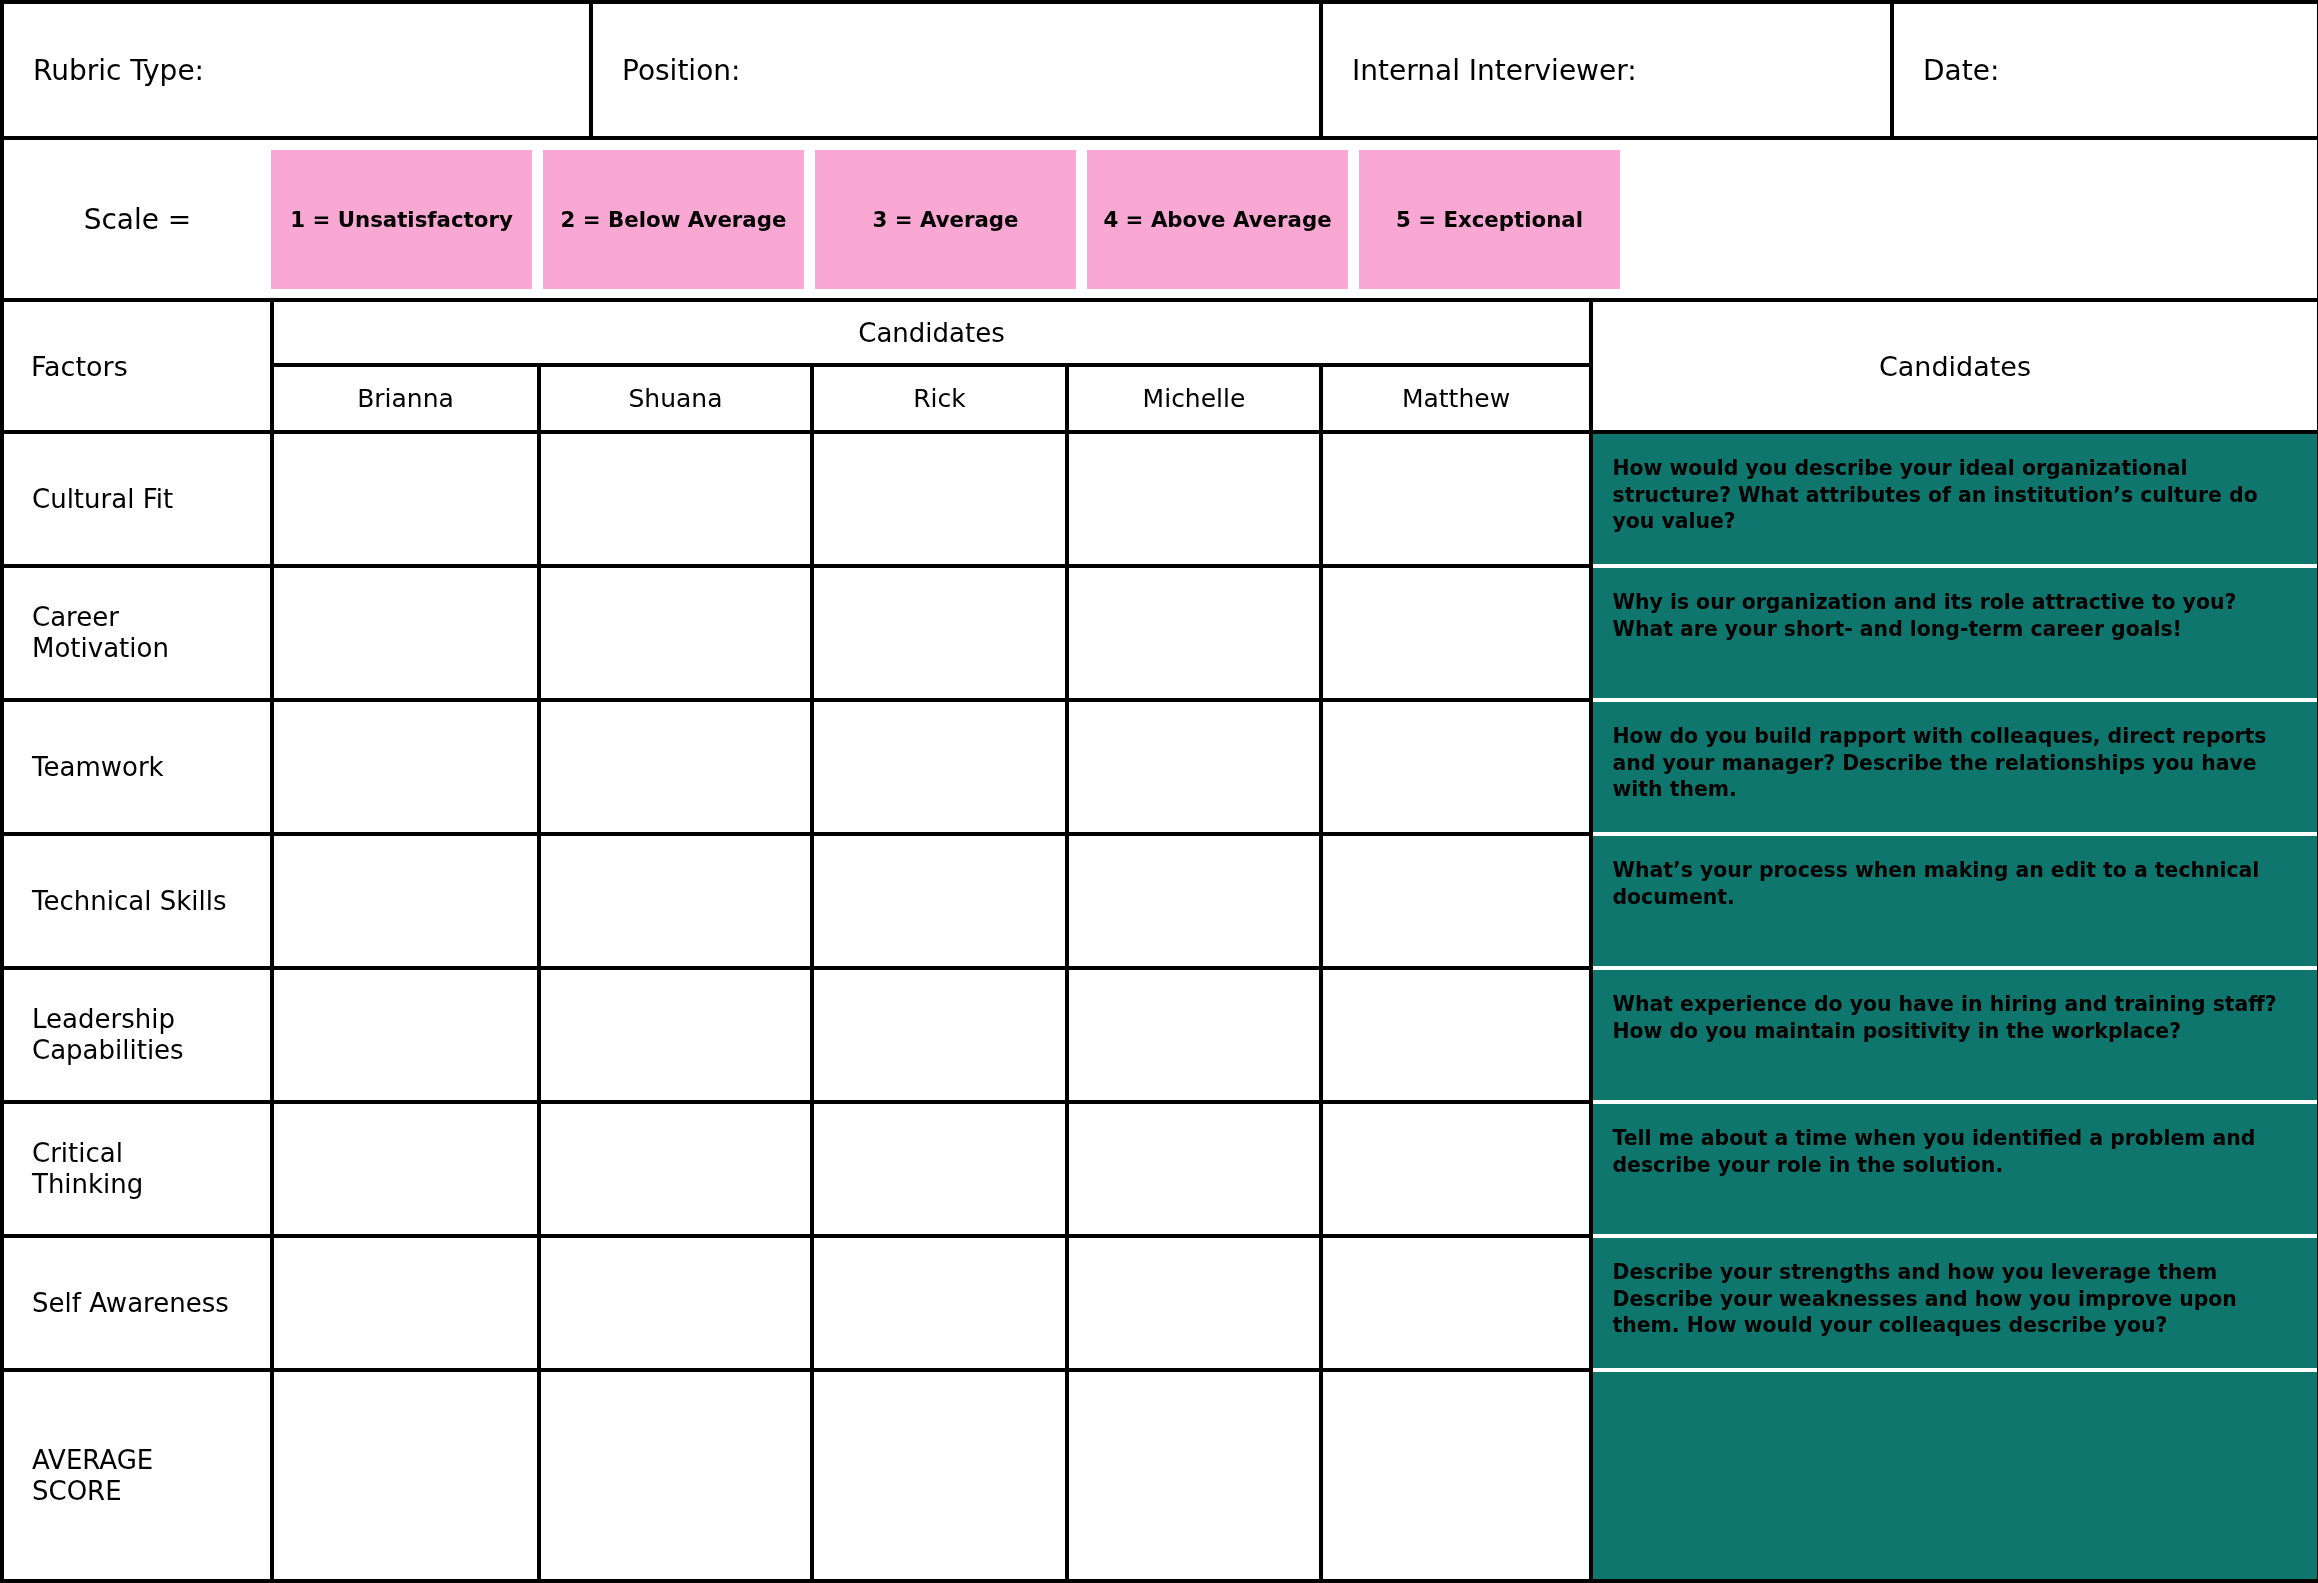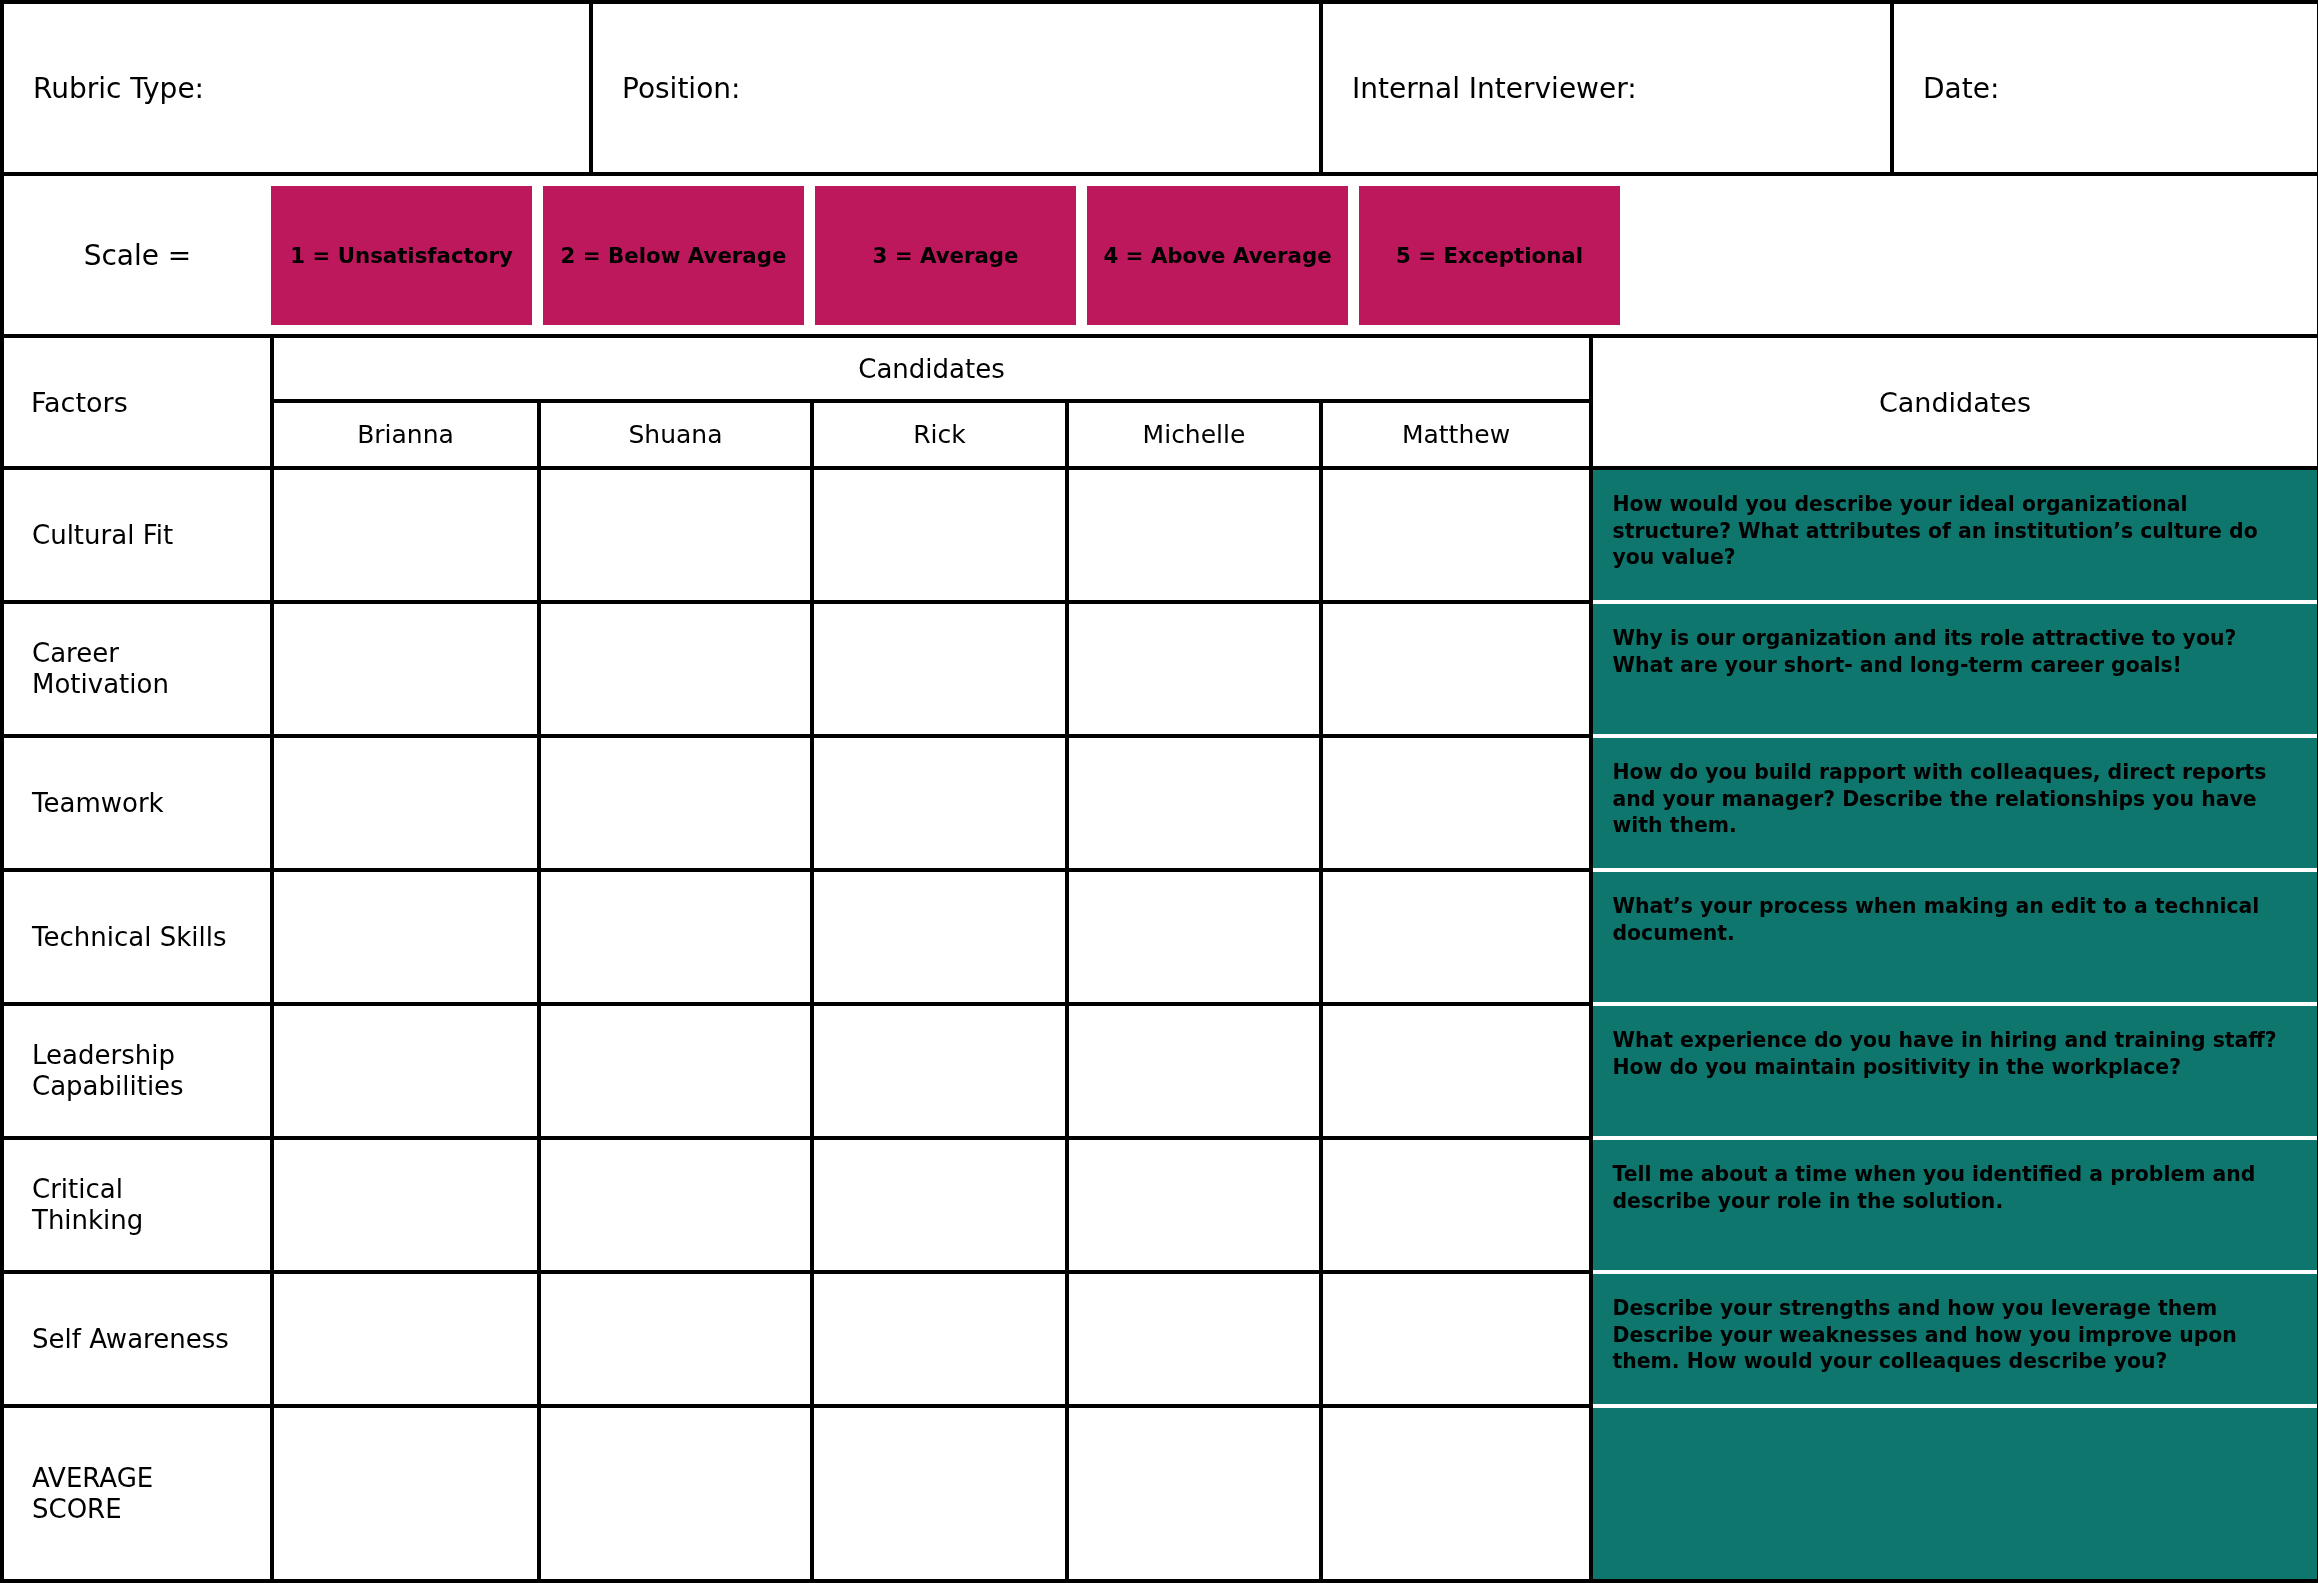--- a/index.html
+++ b/index.html
@@ -4,34 +4,34 @@
 <style>
   html,body{margin:0;padding:0;background:#ffffff;}
   .page{
     width:2321px;height:1583px;box-sizing:border-box;
     border:4.6px solid #000;background:#fff;color:#000;
     font-family:"DejaVu Sans","Liberation Sans",sans-serif;
     display:flex;flex-direction:column;overflow:hidden;
   }
   
   .top-header{
-    height:172px;box-sizing:border-box;border-bottom:4.6px solid #000;
+    height:136px;box-sizing:border-box;border-bottom:4.6px solid #000;
     display:grid;grid-template-columns:589px 730px 571px 1fr;flex:0 0 auto;
   }
   .hcell{box-sizing:border-box;border-right:4.6px solid #000;display:flex;align-items:center;padding-left:29px;font-size:28px;}
   .hcell.last{border-right:none;}
   
   .scale-row{
     height:162px;box-sizing:border-box;border-bottom:4.6px solid #000;
     display:flex;align-items:center;flex:0 0 auto;
   }
   .scale-label{width:267px;text-align:center;font-size:28px;flex:0 0 auto;}
   .scale-box{
     width:261px;height:139px;box-sizing:border-box;margin-right:11px;flex:0 0 auto;
-    background:#be185d;display:flex;align-items:center;justify-content:center;
+    background:#f9a8d4;display:flex;align-items:center;justify-content:center;
     font-size:21.3px;font-weight:700;
   }
   
   .main-table{
     flex:1;display:grid;
     grid-template-columns:270px 267px 273px 255px 254px 270px 1fr;
     grid-template-rows:65px 67px repeat(7,134px) 1fr;
   }
   .cell{box-sizing:border-box;border-right:4.6px solid #000;border-bottom:4.6px solid #000;background:#fff;}
   .factors-head{grid-column:1;grid-row:1 / span 2;display:flex;align-items:center;padding-left:27px;font-size:27px;}

